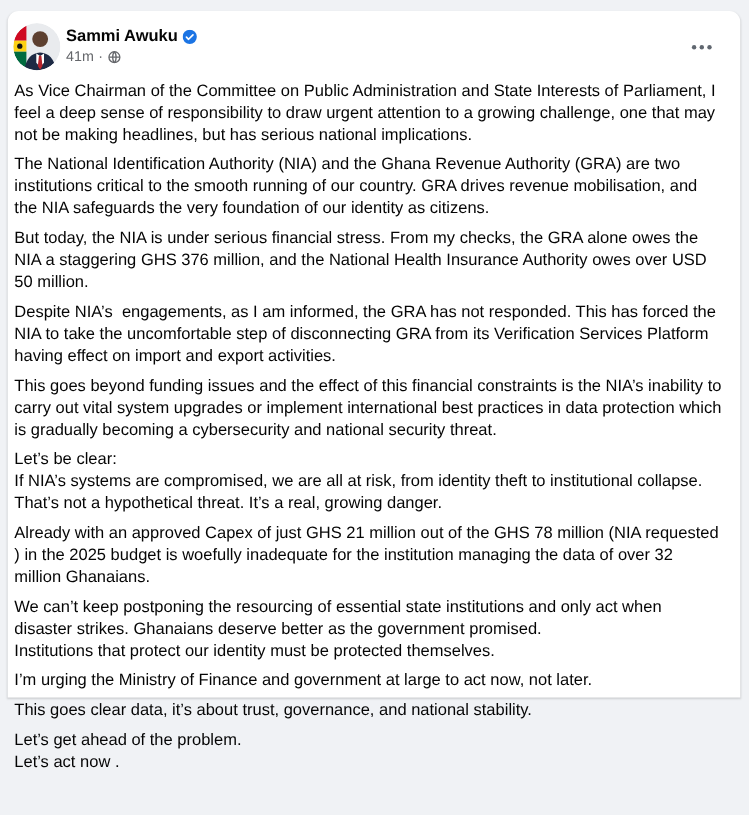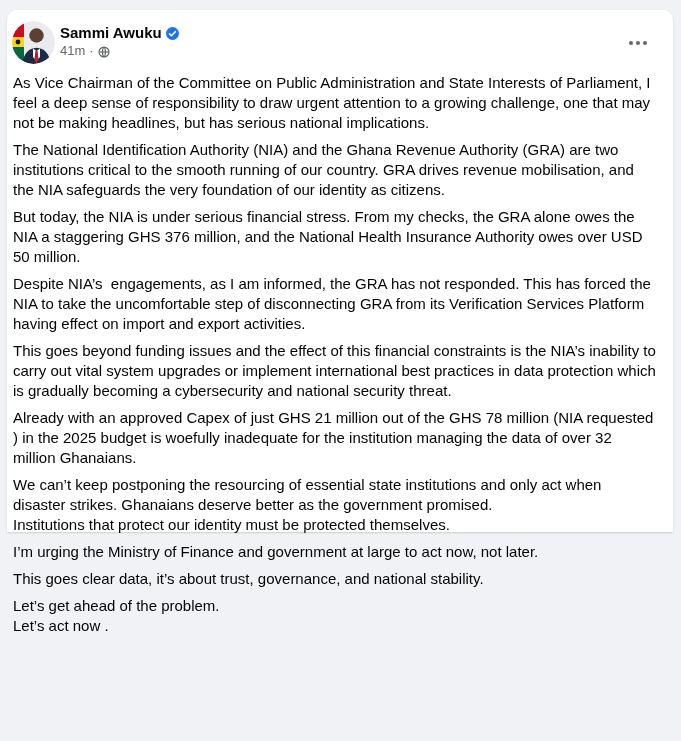--- a/index.html
+++ b/index.html
@@ -12,21 +12,21 @@
     background: #f0f2f5;
     font-family: "Liberation Sans", sans-serif;
     overflow: hidden;
     position: relative;
   }
   .card {
     position: absolute;
     left: 7px;
     top: 10px;
     width: 666px;
-    height: 522px;
+    height: 624px;
     background: #ffffff;
     border-radius: 10px 10px 0 0;
     box-shadow: 0 1px 2px rgba(0,0,0,0.15);
     box-sizing: border-box;
   }
   .post-header {
     display: flex;
     align-items: flex-start;
     padding: 11px 16px 6px 5px;
   }
@@ -160,20 +160,23 @@
     </button>
 
   </header>
 
   <div class="post-body">
     <p>As Vice Chairman of the Committee on Public Administration and State Interests of Parliament, I feel a deep sense of responsibility to draw urgent attention to a growing challenge, one that may not be making headlines, but has serious national implications.</p>
     <p>The National Identification Authority (NIA) and the Ghana Revenue Authority (GRA) are two institutions critical to the smooth running of our country. GRA drives revenue mobilisation, and the NIA safeguards the very foundation of our identity as citizens.</p>
     <p>But today, the NIA is under serious financial stress. From my checks, the GRA alone owes the NIA a staggering GHS 376 million, and the National Health Insurance Authority owes over USD 50 million.</p>
     <p>Despite NIA’s  engagements, as I am informed, the GRA has not responded. This has forced the NIA to take the uncomfortable step of disconnecting GRA from its Verification Services Platform having effect on import and export activities.</p>
     <p>This goes beyond funding issues and the effect of this financial constraints is the NIA’s inability to carry out vital system upgrades or implement international best practices in data protection which is gradually becoming a cybersecurity and national security threat.</p>
+    <p>Let’s be clear:
+If NIA’s systems are compromised, we are all at risk, from identity theft to institutional collapse.
+That’s not a hypothetical threat. It’s a real, growing danger.</p>
     <p>Already with an approved Capex of just GHS 21 million out of the GHS 78 million (NIA requested ) in the 2025 budget is woefully inadequate for the institution managing the data of over 32 million Ghanaians.</p>
     <p>We can’t keep postponing the resourcing of essential state institutions and only act when disaster strikes. Ghanaians deserve better as the government promised.
 Institutions that protect our identity must be protected themselves.</p>
     <p>I’m urging the Ministry of Finance and government at large to act now, not later.</p>
     <p>This goes clear data, it’s about trust, governance, and national stability.</p>
     <p>Let’s get ahead of the problem.
 Let’s act now .</p>
   </div>
 
 </article>

